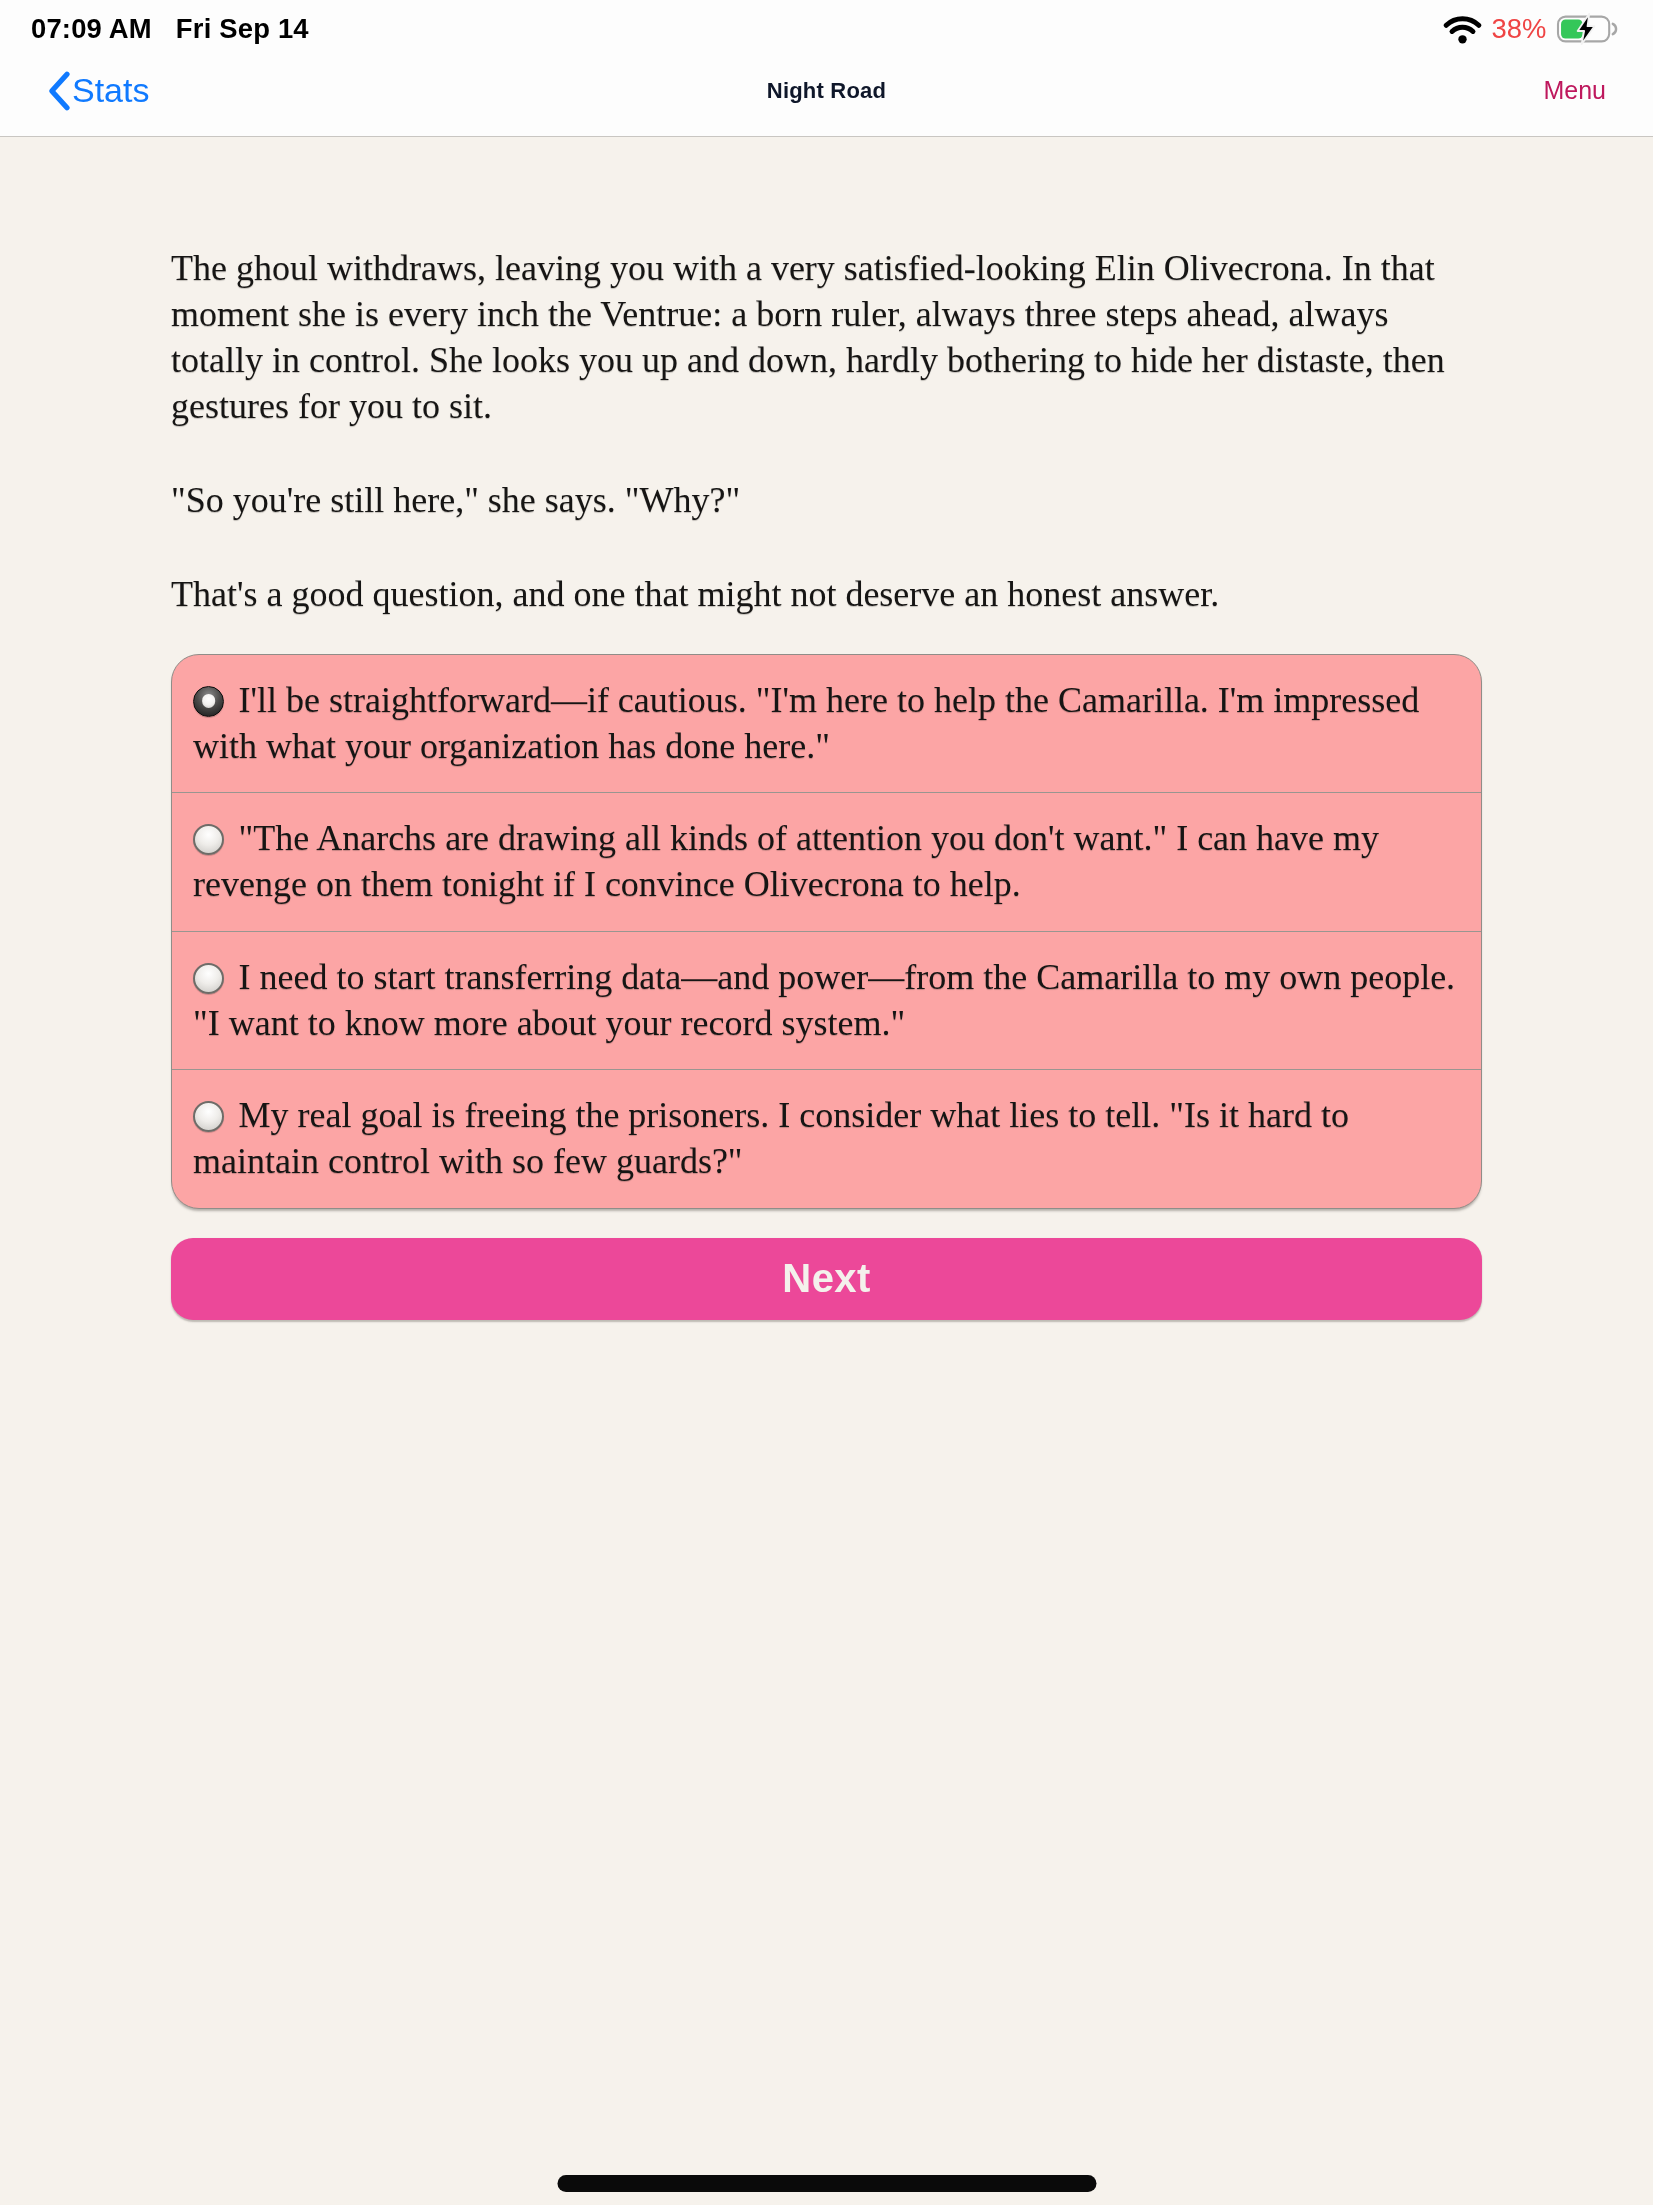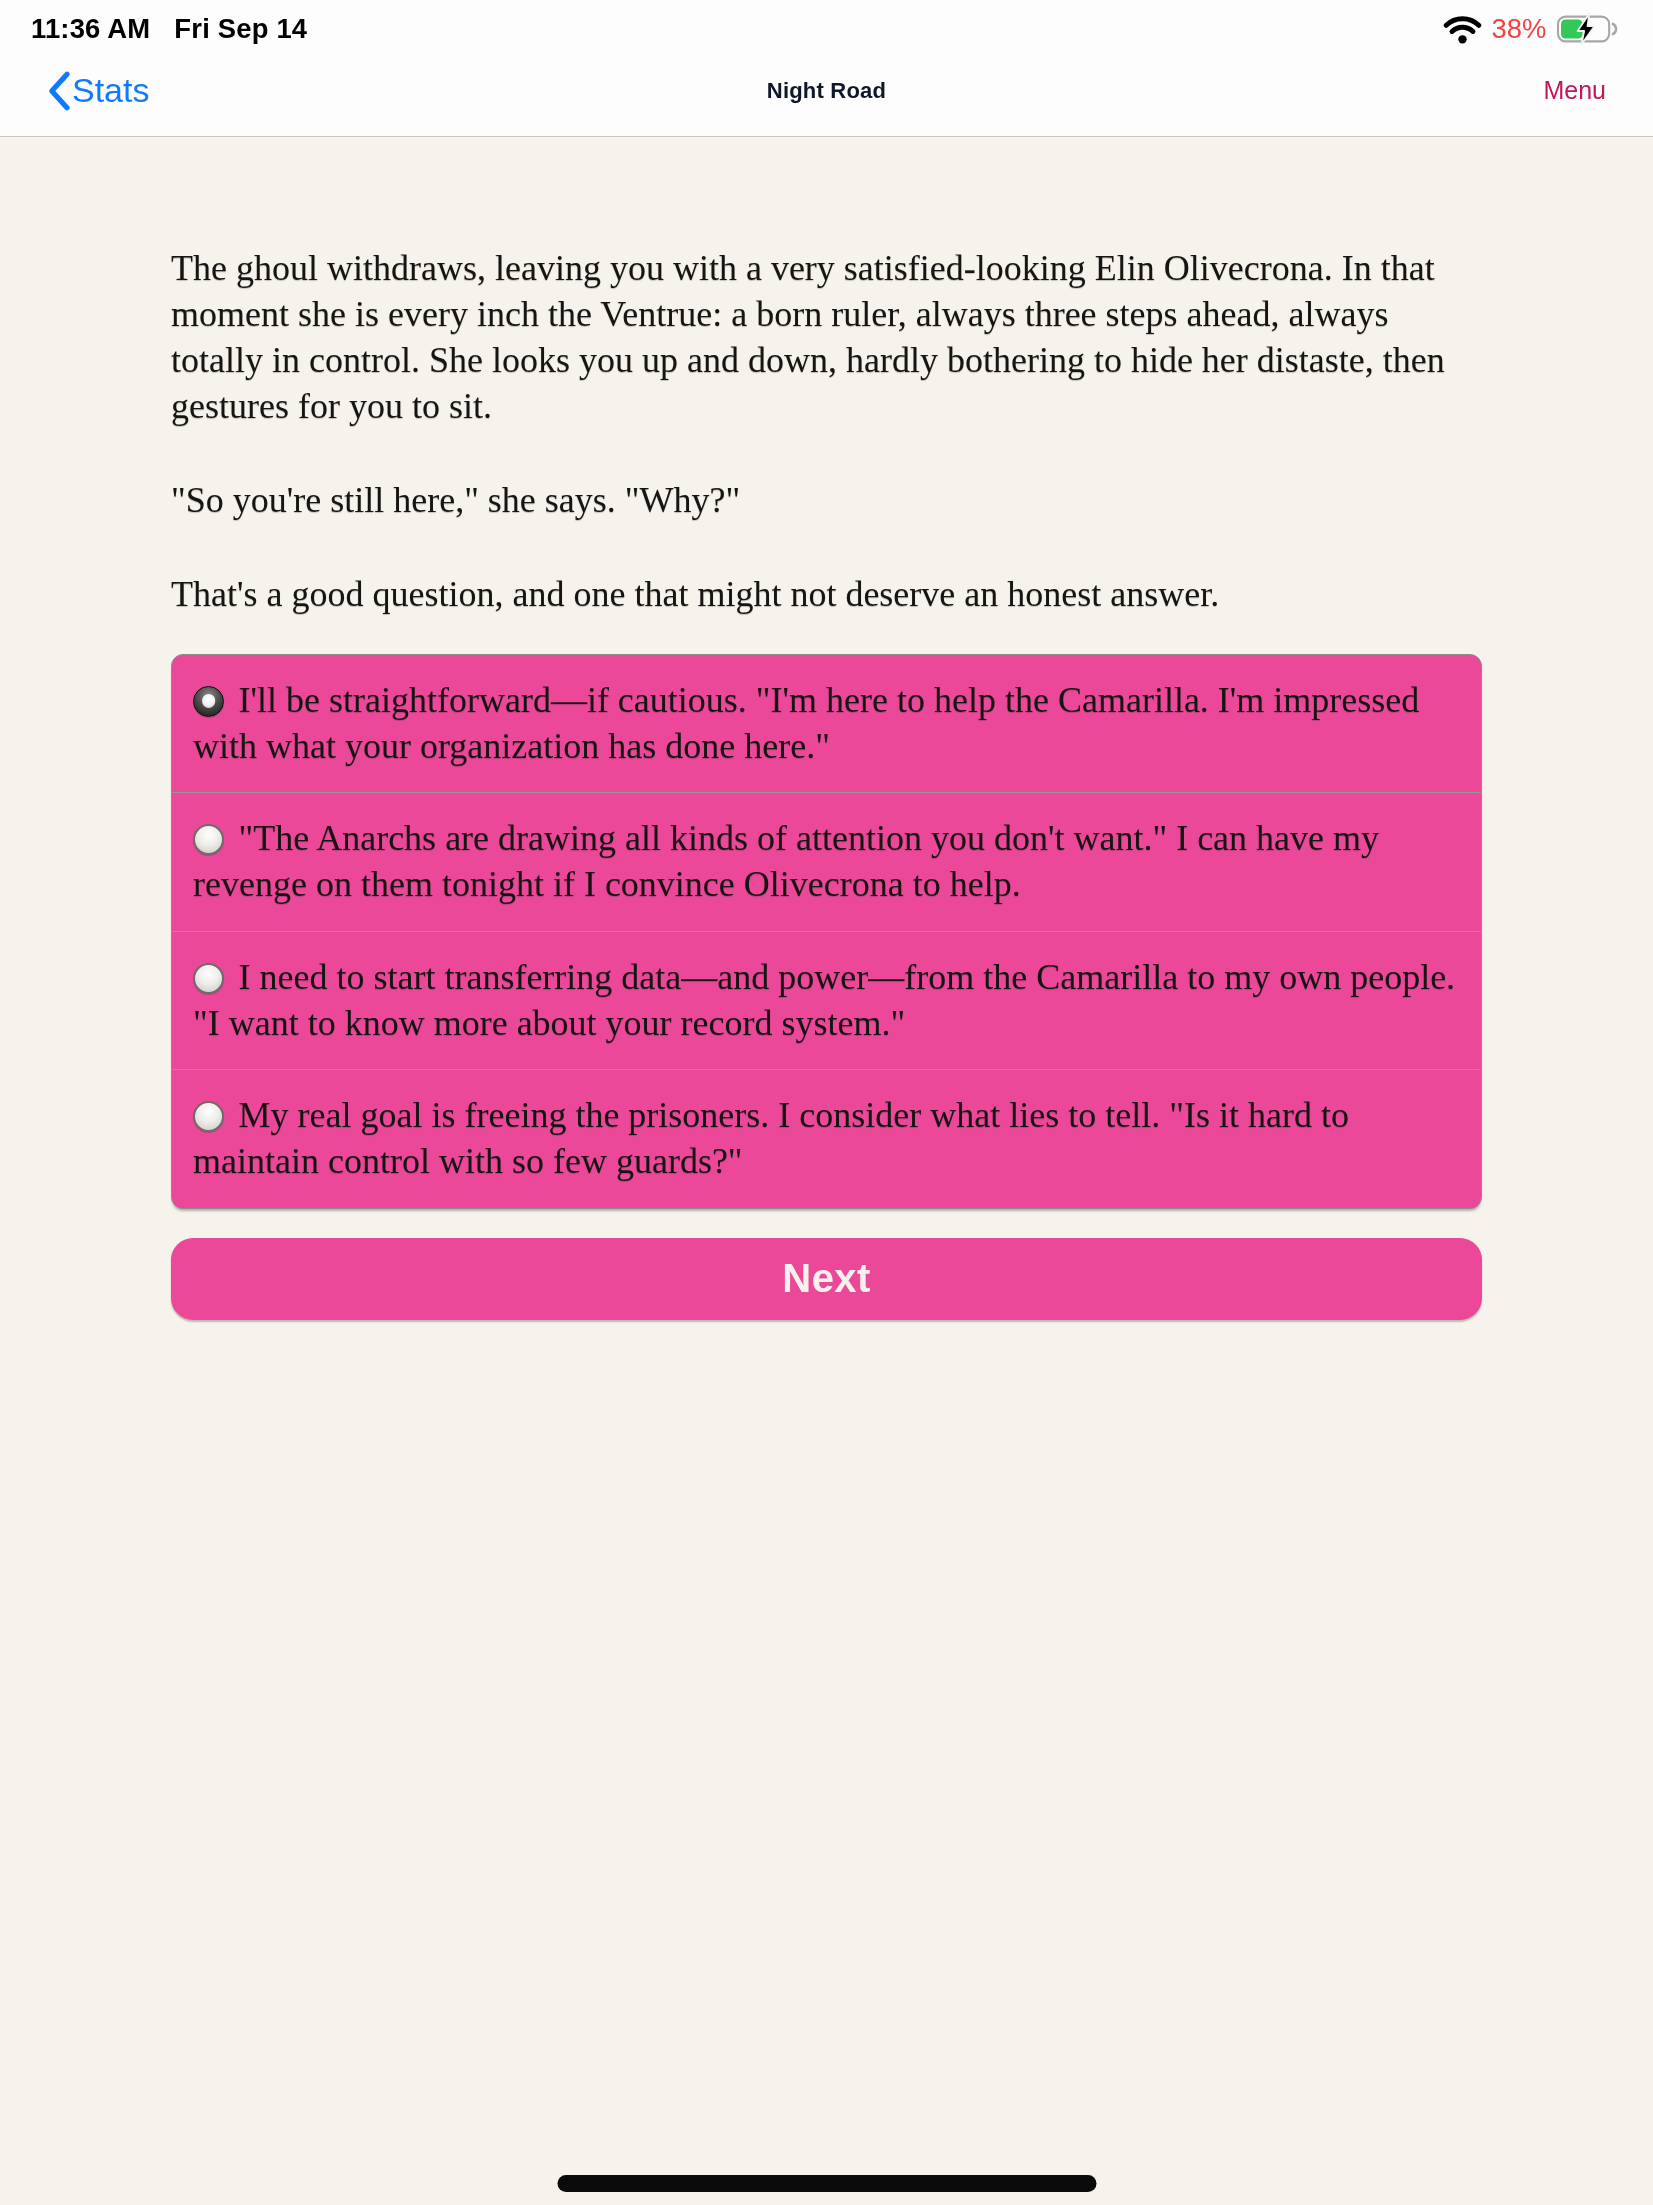--- a/index.html
+++ b/index.html
@@ -71,22 +71,22 @@
     line-height: 46px;
     color: #161514;
     margin-bottom: 37px;
     text-shadow: 0 0.8px 0.8px rgba(40,35,30,0.25);
     margin-top: 48px;
   }
 
   
   .options-box {
     border: 1.6px solid #908d88;
-    border-radius: 12px;
-    background: #ec4899;
+    border-radius: 28px;
+    background: #fca5a5;
     box-shadow: 0 3.2px 2.4px -1.6px rgba(60,55,50,0.35);
     overflow: hidden;
   }
   .option {
     padding: 22px 24px 23.4px 21px;
     font-family: "Liberation Serif", serif;
     font-size: 36px;
     line-height: 46px;
     color: #161514;
     border-top: 1.6px solid #999590;
@@ -149,21 +149,21 @@
     border-radius: 9px;
     background: #0a0a0a;
   }
 </style>
 </head>
 <body>
 
 <div class="topbar">
   <div class="statusbar">
     <div class="status-left">
-      <span class="status-time">11:36 AM</span>
+      <span class="status-time">07:09 AM</span>
       <span class="status-date">Fri Sep 14</span>
     </div>
     <div class="status-right">
       <svg class="wifi-svg" viewBox="0 0 24 18">
         <path d="M1.9 6.4 a14.6 14.6 0 0 1 20.2 0" fill="none" stroke="#000" stroke-width="3.1" stroke-linecap="round"></path>
         <path d="M5.5 10.2 a9.3 9.3 0 0 1 13.0 0" fill="none" stroke="#000" stroke-width="3.1" stroke-linecap="round"></path>
         <circle cx="12" cy="15.1" r="2.6" fill="#000"></circle>
       </svg>
       <span class="status-batt-label">38%</span>
       <svg class="battery-svg" viewBox="0 0 84 40">

